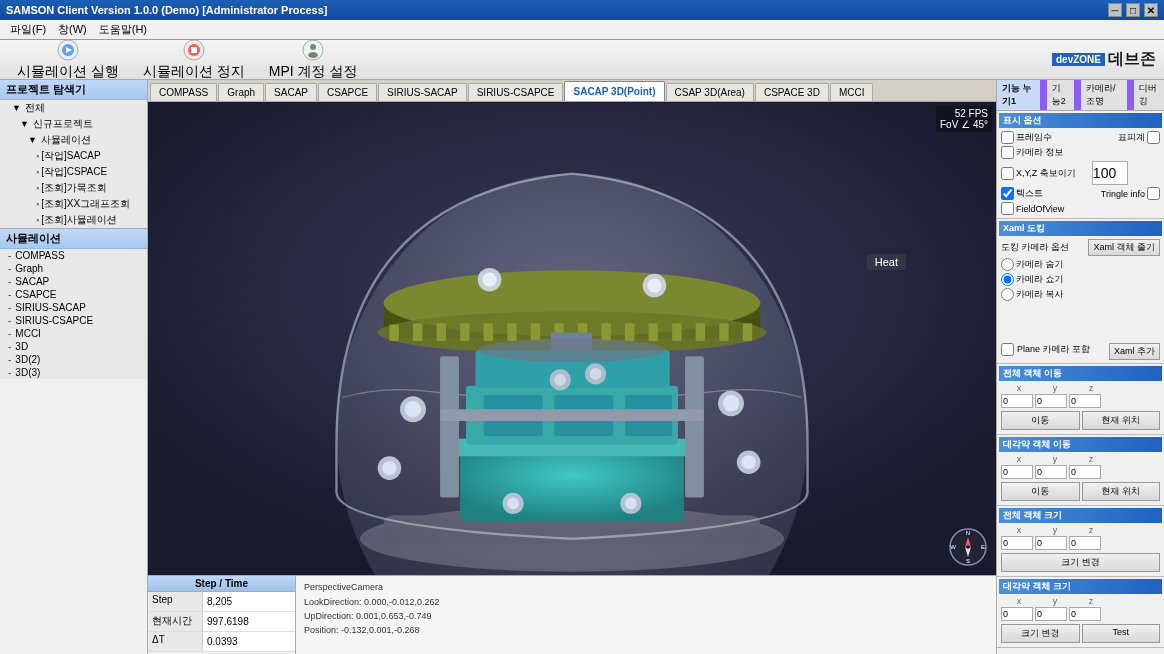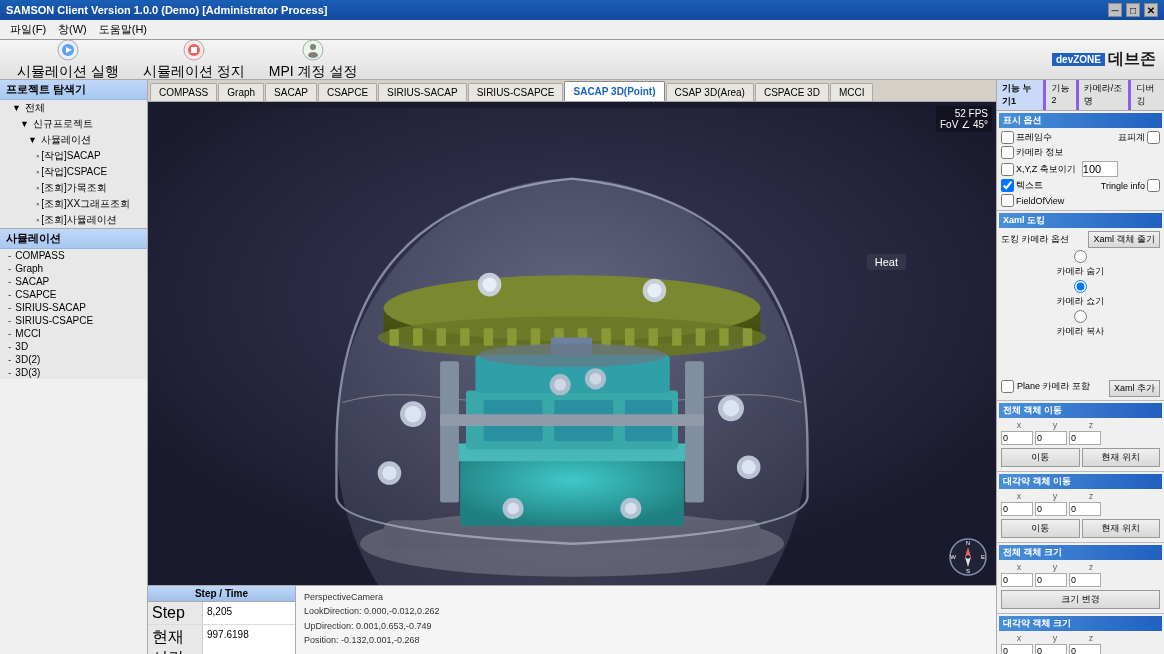--- a/index.html
+++ b/index.html
@@ -190,21 +190,21 @@
     }
     .right-tabs {
       display: flex;
       background: #e0e0e0;
       border-bottom: 1px solid #aaa;
     }
     .right-tab {
       padding: 2px 5px;
       font-size: 9px;
       cursor: pointer;
-      border-right: 3px solid #8b5cf6;
+      border-right: 7px solid #8b5cf6;
     }
     .right-tab.active { background: #c8daf8; font-weight: bold; }
     .right-tab:last-child { border-right: none; }
 
     .right-section {
       border-bottom: 1px solid #bbb;
       padding: 2px;
     }
     .right-section-title {
       background: linear-gradient(to right, #4a90d9, #2060c0);
@@ -220,21 +220,20 @@
       gap: 2px;
       padding: 1px 2px;
       font-size: 9px;
     }
     .radio-row {
       display: flex;
       align-items: center;
       gap: 2px;
       padding: 1px 2px;
       font-size: 9px;
-      flex-direction: column;
     }
     .right-btn {
       background: linear-gradient(to bottom, #f0f0f0, #d8d8d8);
       border: 1px solid #999;
       padding: 1px 4px;
       font-size: 9px;
       cursor: pointer;
       white-space: nowrap;
     }
 
@@ -283,21 +282,21 @@
     }
     #step-time-table .st-row {
       display: flex;
       border-bottom: 1px solid #ddd;
     }
     #step-time-table .st-label {
       width: 55px;
       padding: 2px 4px;
       background: #e8e8e8;
       border-right: 1px solid #ccc;
-      font-size: 16px;
+      font-size: 10px;
     }
     #step-time-table .st-value {
       flex: 1;
       padding: 4px 4px;
       background: white;
       font-size: 10px;
     }
 
     
     #scene-svg {
@@ -674,21 +673,21 @@
         <span style="margin-left:auto;">표피계</span>
         <input type="checkbox" style="">
       </div>
       <div class="checkbox-row">
         <input type="checkbox" style="">
         <label>카메라 정보</label>
       </div>
       <div class="checkbox-row">
         <input type="checkbox" style="">
         <label>X,Y,Z 축보이기</label>
-        <input type="text" style="width: 36px; height: 16px; font-size: 11px; border: 1px solid rgb(170, 170, 170); margin-left: 4px;" value="100">
+        <input type="text" style="width: 36px; height: 24px; font-size: 14px; border: 1px solid rgb(170, 170, 170); margin-left: 14px;" value="100">
       </div>
       <div class="checkbox-row">
         <input type="checkbox" checked="" style="">
         <label>텍스트</label>
         <span style="margin-left:auto;">Tringle info</span>
         <input type="checkbox" style="">
       </div>
       <div class="checkbox-row">
         <input type="checkbox" style="">
         <label>FieldOfView</label>

